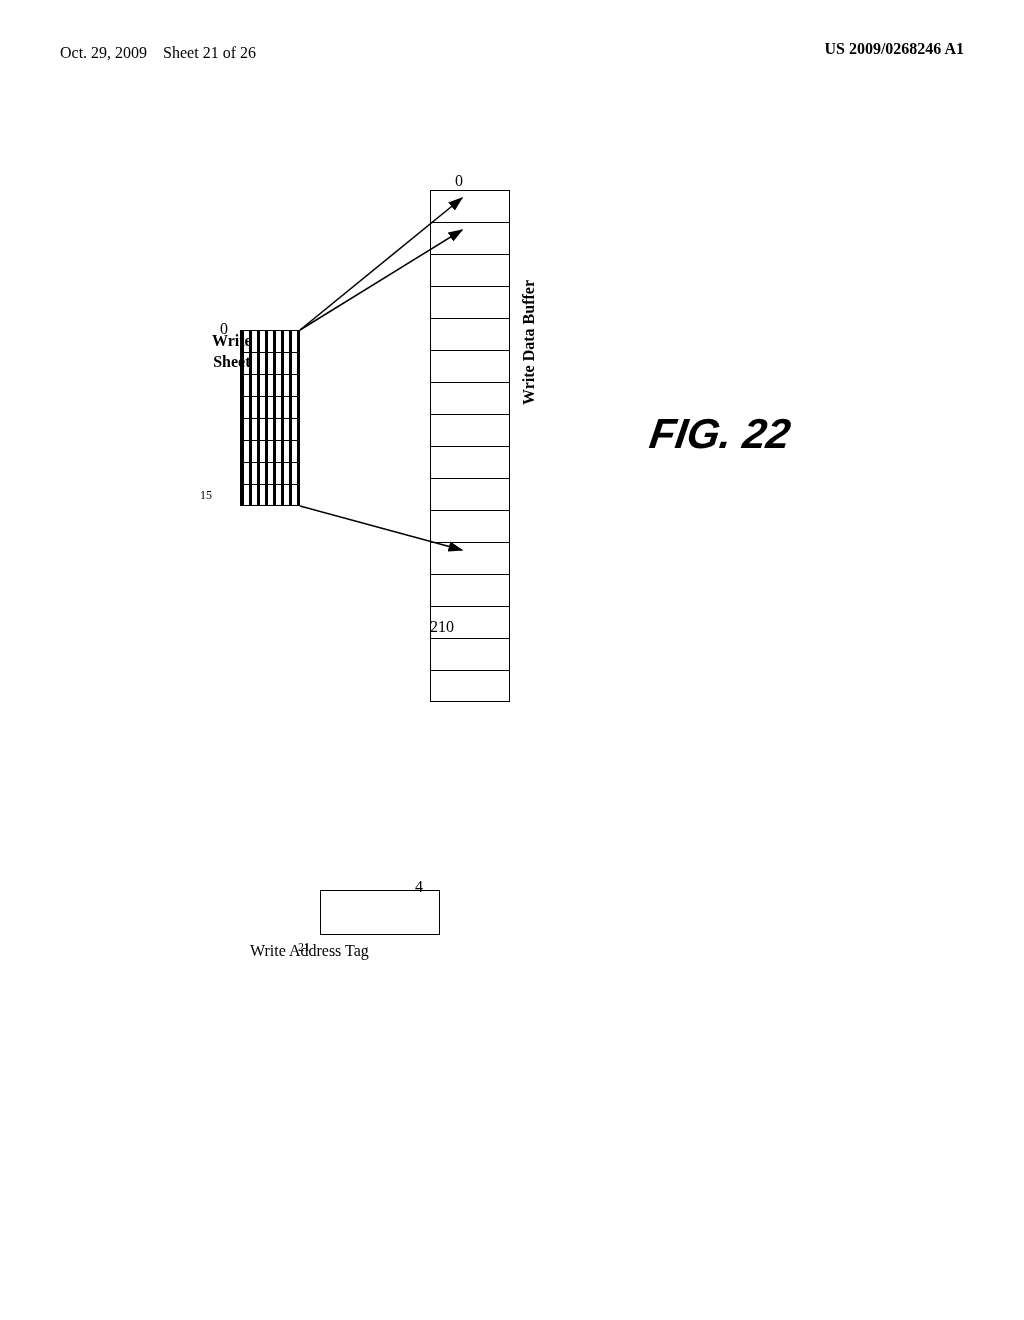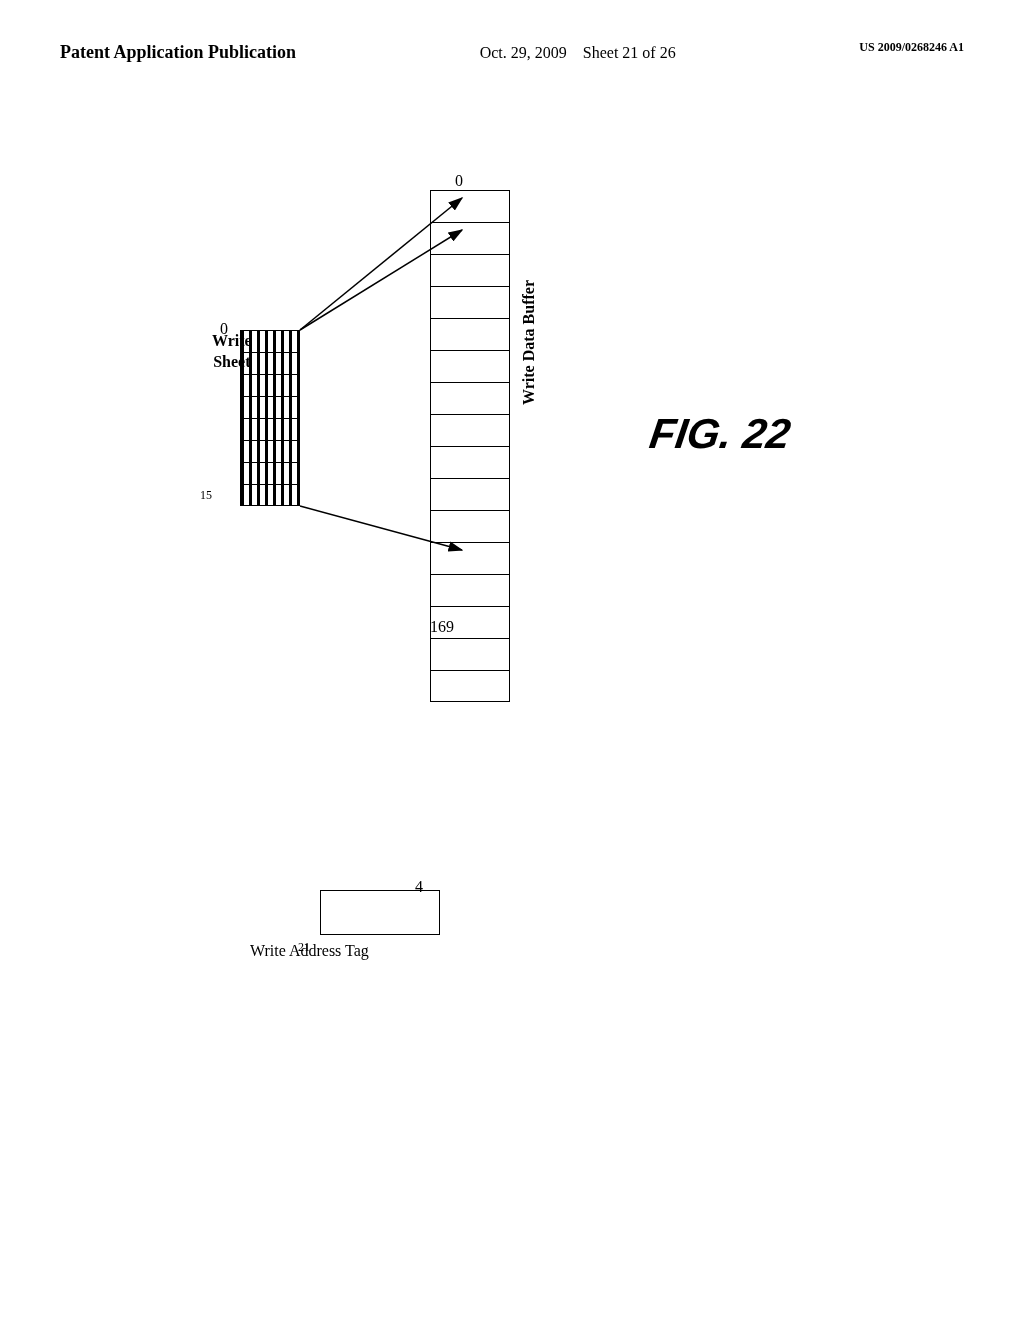--- a/index.html
+++ b/index.html
@@ -27,21 +27,21 @@
       font-size: 18px;
       font-weight: bold;
       line-height: 1.4;
     }
     .header-center {
       font-size: 16px;
       text-align: left;
       line-height: 1.6;
     }
     .header-right {
-      font-size: 12px;
+      font-size: 16px;
       font-weight: bold;
     }
 
     
     .diagram-area {
       position: absolute;
       top: 130px;
       left: 0;
       right: 0;
       bottom: 0;
@@ -184,21 +184,20 @@
       position: absolute;
       top: 810px;
       left: 298px;
       font-size: 12px;
     }
   </style>
 </head>
 <body>
 
 <div class="header">
-  <div class="header-left">Patent Application Publication</div>
   <div class="header-center">
     <span>Oct. 29, 2009</span>
     &nbsp;&nbsp;
     <span>Sheet 21 of 26</span>
   </div>
   <div class="header-right">US 2009/0268246 A1</div>
 </div>
 
 <div class="diagram-area">
 
@@ -215,21 +214,21 @@
     <div class="wdb-cell"></div>
     <div class="wdb-cell"></div>
     <div class="wdb-cell"></div>
     <div class="wdb-cell"></div>
     <div class="wdb-cell"></div>
     <div class="wdb-cell"></div>
     <div class="wdb-cell" style="border-bottom: 1.5px solid #000;"></div>
   </div>
 
   <div class="wdb-index-top">0</div>
-  <div class="wdb-index-bottom">169</div>
+  <div class="wdb-index-bottom">210</div>
 
   <div class="wdb-label">
     <span>Write Data Buffer</span>
   </div>
 
   <div class="write-mask">
     <div class="wm-cell"></div>
     <div class="wm-cell"></div>
     <div class="wm-cell"></div>
     <div class="wm-cell"></div>

